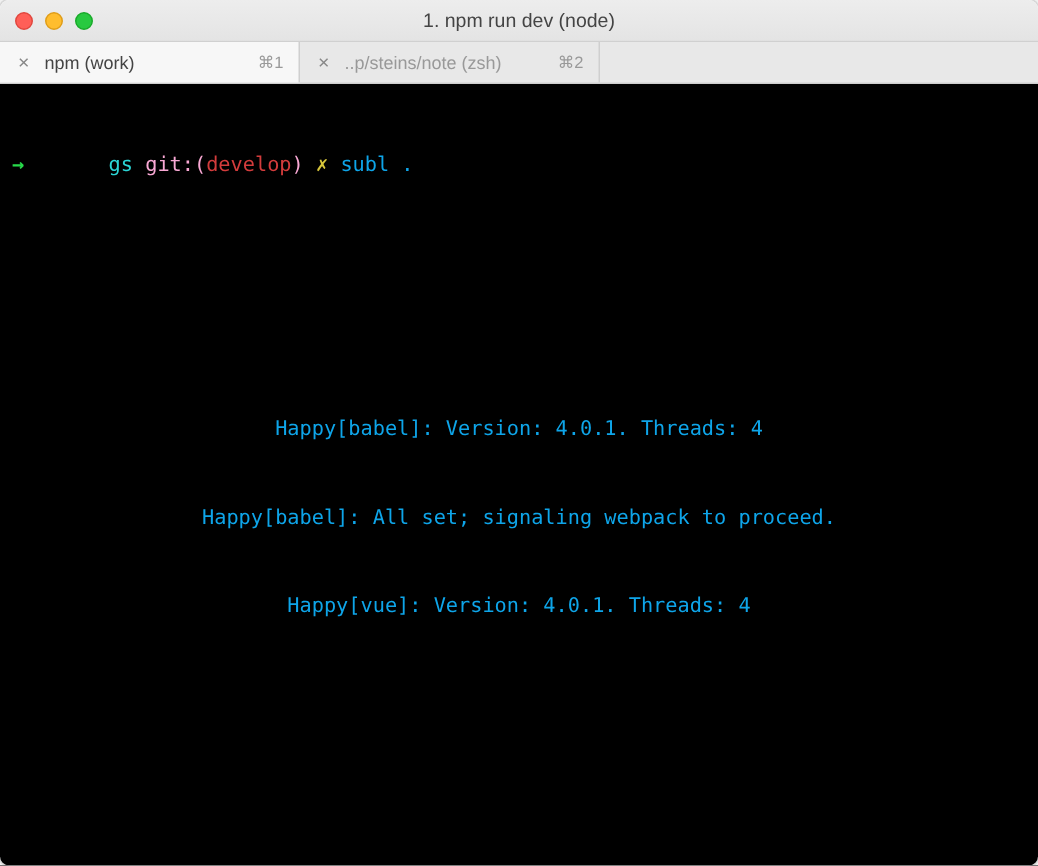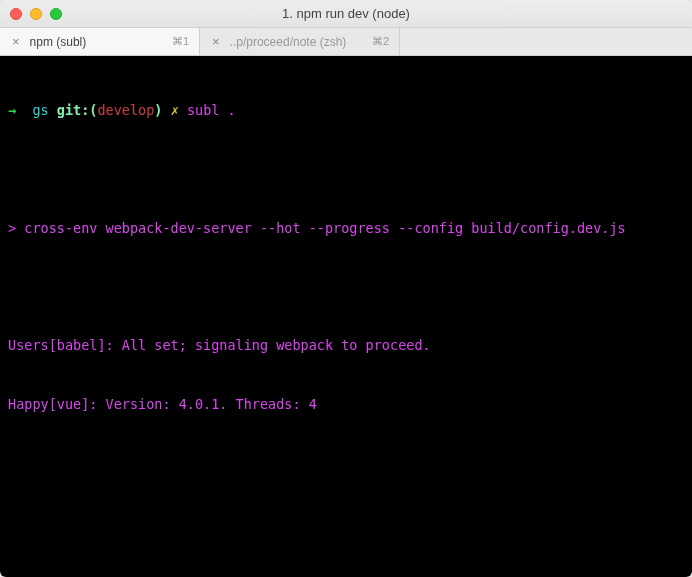--- a/index.html
+++ b/index.html
@@ -94,58 +94,58 @@
     color: #ddd;
     padding: 6px 8px;
     line-height: 1.45;
     font-size: 13.5px;
     white-space: pre;
     overflow: hidden;
     position: relative;
   }
   .line { white-space: pre; }
   .g-arrow { color: #27d94a; font-weight: bold; }
-  .g-cyan { color: #2bd5d5; }
-  .g-teal { color: #86efac; font-weight: bold; }
+  .g-cyan { color: #2bd5d5; margin-left: 40px; }
+  .g-teal { color: #f9a8d4; }
   .g-yel { color: #d6c53b; }
-  .g-grey { color: #d946ef; }
+  .g-grey { color: #0ea5e9; text-align: center; }
 </style>
 </head>
 <body>
 
 <div class="window">
 
   <div class="titlebar">
     <div class="traffic">
       <div class="dot red"></div>
       <div class="dot yellow"></div>
       <div class="dot green"></div>
     </div>
     <div class="title">1. npm run dev (node)</div>
   </div>
 
   <div class="tabbar">
     <div class="tab active">
       <span class="close">×</span>
-      <span class="label">npm (subl)</span>
+      <span class="label">npm (work)</span>
       <span class="short">⌘1</span>
     </div>
     <div class="tab inactive">
       <span class="close">×</span>
-      <span class="label">..p/proceed/note (zsh)</span>
+      <span class="label">..p/steins/note (zsh)</span>
       <span class="short">⌘2</span>
     </div>
   </div>
 
   <div class="terminal">
     <div class="line"><span class="g-arrow">→</span>  <span class="g-cyan">gs</span> <span class="g-teal">git:(</span><span style="color:#d33c3c">develop</span><span class="g-teal">)</span> <span class="g-yel">✗</span> <span class="g-grey">subl .</span></div>
     <div class="line"> </div>
-    <div class="line g-grey">&gt; cross-env webpack-dev-server --hot --progress --config build/config.dev.js</div>
     <div class="line"> </div>
-    <div class="line g-grey">Users[babel]: All set; signaling webpack to proceed.</div>
+    <div class="line g-grey">Happy[babel]: Version: 4.0.1. Threads: 4</div>
+    <div class="line g-grey">Happy[babel]: All set; signaling webpack to proceed.</div>
     <div class="line g-grey">Happy[vue]: Version: 4.0.1. Threads: 4</div>
     
     
     
     
     
     
     
     
   </div>

